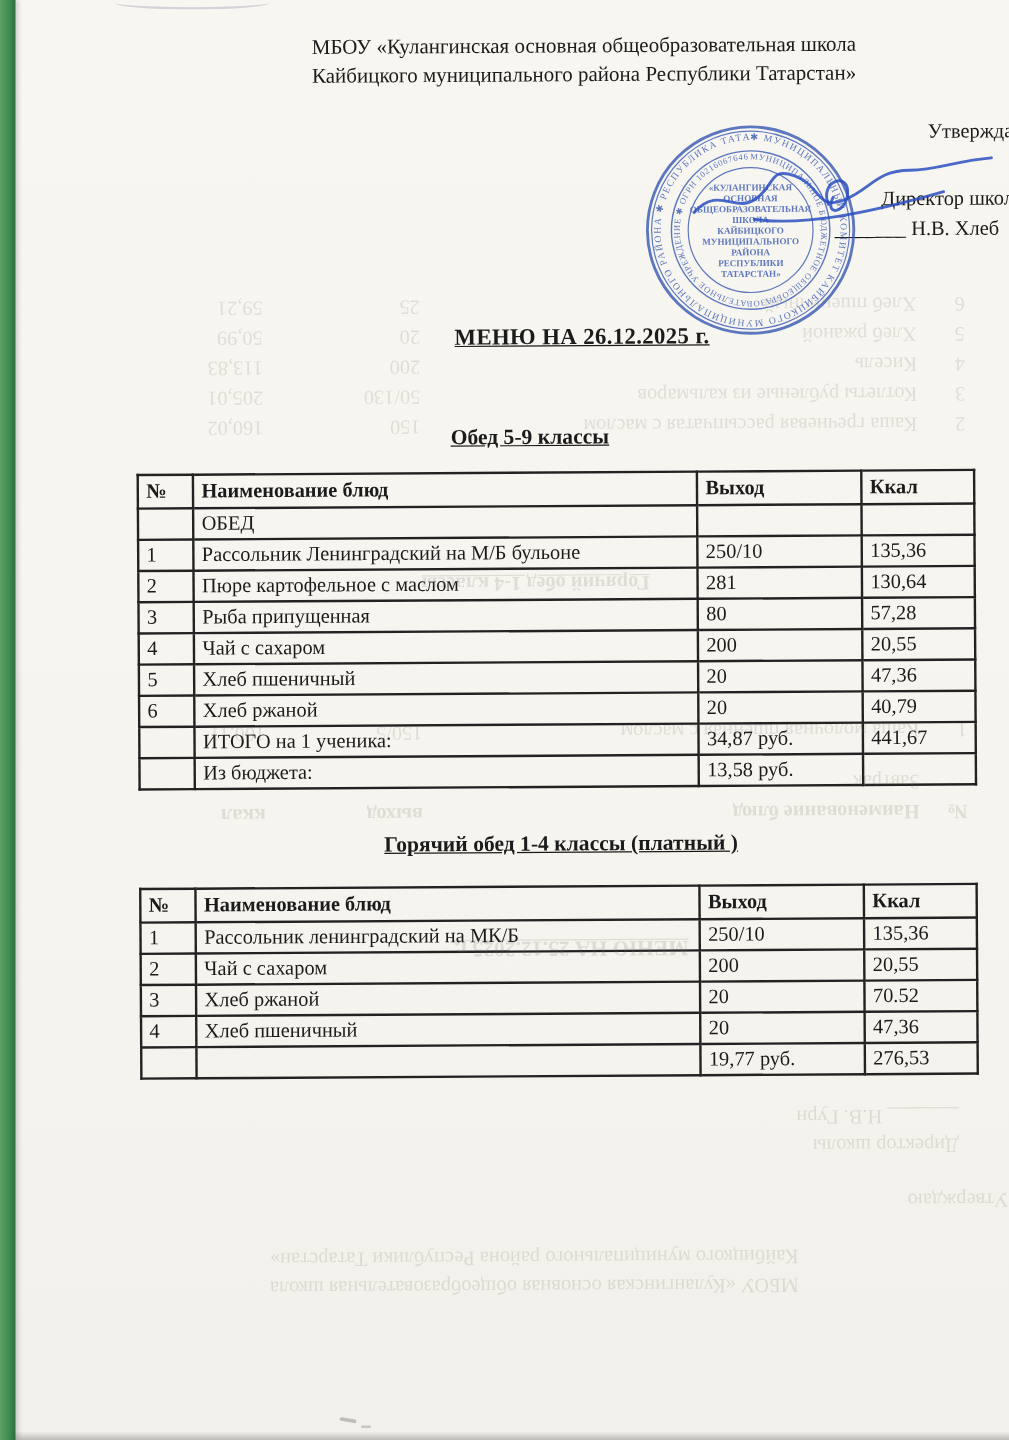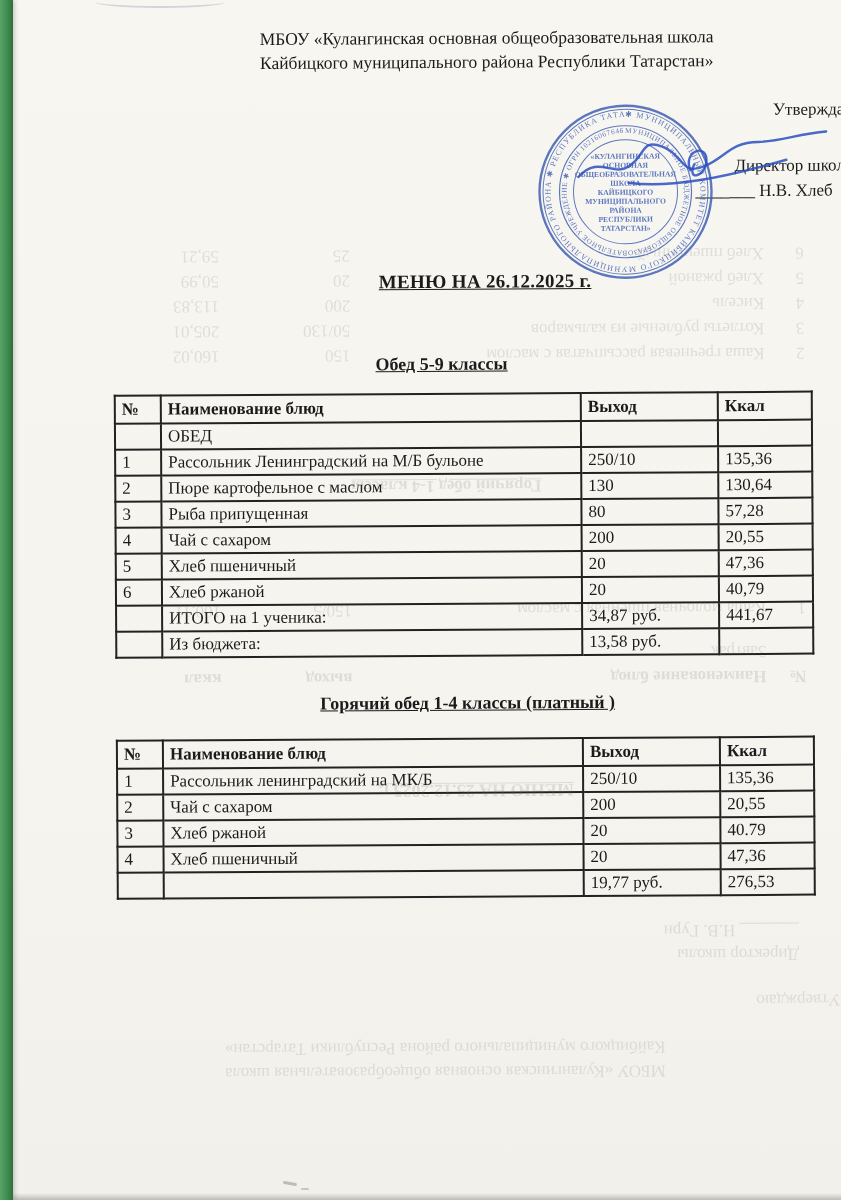--- a/index.html
+++ b/index.html
@@ -187,21 +187,21 @@
       </tr>
       <tr>
         <td>1</td>
         <td>Рассольник Ленинградский на М/Б бульоне</td>
         <td>250/10</td>
         <td>135,36</td>
       </tr>
       <tr>
         <td>2</td>
         <td>Пюре картофельное с маслом</td>
-        <td>130</td>
+        <td>281</td>
         <td>130,64</td>
       </tr>
       <tr>
         <td>3</td>
         <td>Рыба припущенная</td>
         <td>80</td>
         <td>57,28</td>
       </tr>
       <tr>
         <td>4</td>
@@ -261,21 +261,21 @@
       <tr>
         <td>2</td>
         <td>Чай с сахаром</td>
         <td>200</td>
         <td>20,55</td>
       </tr>
       <tr>
         <td>3</td>
         <td>Хлеб ржаной</td>
         <td>20</td>
-        <td>40.79</td>
+        <td>70.52</td>
       </tr>
       <tr>
         <td>4</td>
         <td>Хлеб пшеничный</td>
         <td>20</td>
         <td>47,36</td>
       </tr>
       <tr>
         <td></td>
         <td></td>

